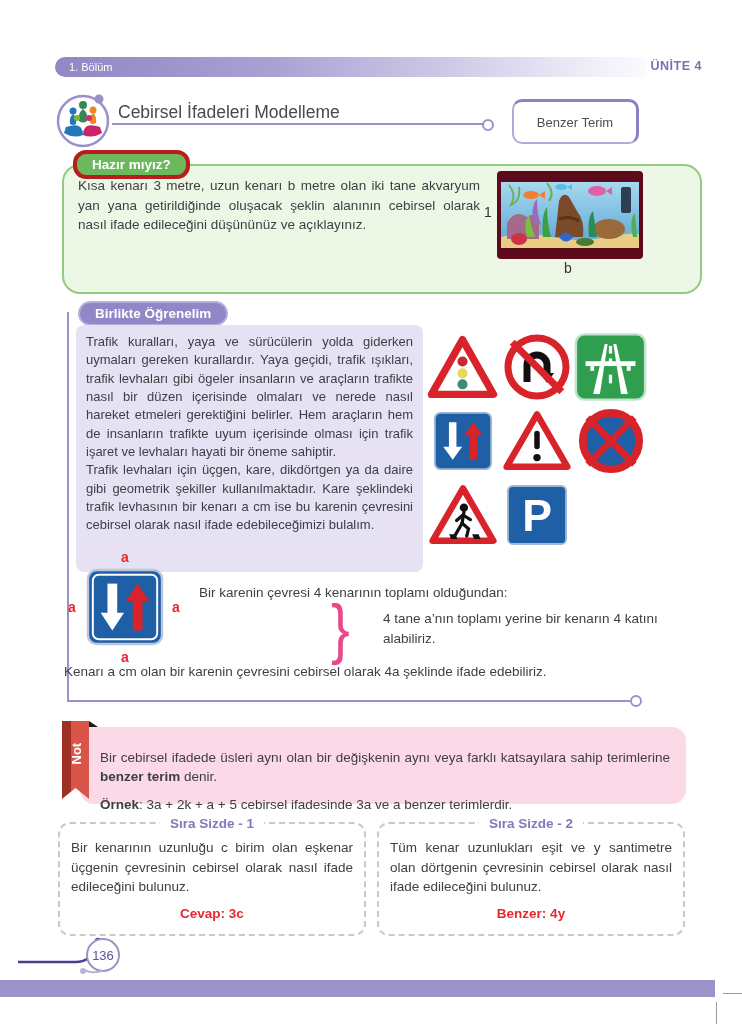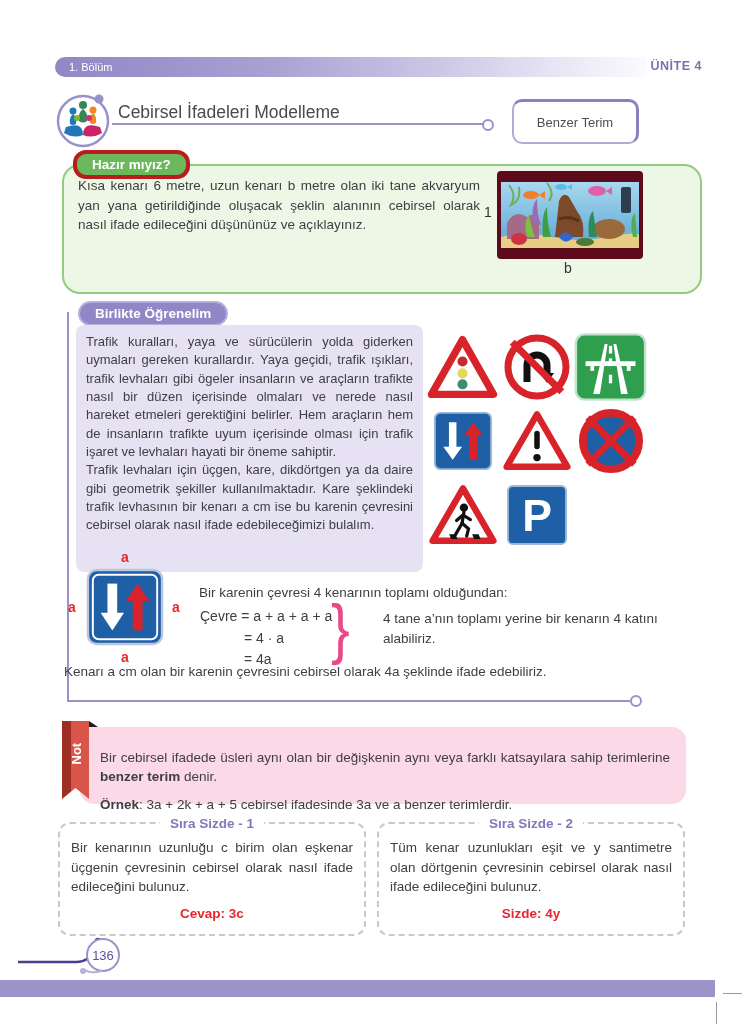--- a/index.html
+++ b/index.html
@@ -93,21 +93,21 @@
     <circle cx="35" cy="28" r="3" fill="#cc3377"></circle>
     <circle cx="23" cy="28" r="3" fill="#77bb33"></circle>
   </svg>
   <div class="abs page-title">Cebirsel İfadeleri Modelleme</div>
   <div class="abs title-line"></div>
   <div class="abs ring" style="left:482px;top:119px;"></div>
   <div class="abs tag-box">Benzer Terim</div>
 
   <div class="abs ready-box"></div>
   <div class="abs pill pill-green">Hazır mıyız?</div>
-  <div class="abs txt ready-txt">Kısa kenarı 6 metre, uzun kenarı b metre olan iki tane akvaryum yan yana getirildiğinde oluşacak şeklin alanının cebirsel olarak nasıl ifade edileceğini düşününüz ve açıklayınız.</div>
+  <div class="abs txt ready-txt">Kısa kenarı 3 metre, uzun kenarı b metre olan iki tane akvaryum yan yana getirildiğinde oluşacak şeklin alanının cebirsel olarak nasıl ifade edileceğini düşününüz ve açıklayınız.</div>
 
   <svg class="abs" style="left:497px;top:171px;" width="146" height="88" viewBox="0 0 146 88">
     <defs>
       <linearGradient id="aqw" x1="0" y1="0" x2="0" y2="1">
         <stop offset="0" stop-color="#a8d8ee"></stop>
           <stop offset="1" stop-color="#5aa6d4"></stop>
       </linearGradient>
     </defs>
     <rect x="0" y="0" width="146" height="88" rx="4" fill="#5c0a1c"></rect>
     <rect x="4" y="11" width="138" height="66" fill="url(#aqw)"></rect>
@@ -248,25 +248,20 @@
         <rect x="48" y="32" width="10" height="32"></rect>
         <path d="M53 16 L41 34 h24 Z"></path>
       </g>
   </svg>
   <span class="abs a-lbl" style="left:121px;top:549px;">a</span>
   <span class="abs a-lbl" style="left:68px;top:599px;">a</span>
   <span class="abs a-lbl" style="left:172px;top:599px;">a</span>
   <span class="abs a-lbl" style="left:121px;top:649px;">a</span>
 
   <div class="abs txt" style="left:199px;top:583px;width:440px;text-align:left;">Bir karenin çevresi 4 kenarının toplamı olduğundan:</div>
-  <div class="abs eq">
-    <div>Çevre = a + a + a + a</div>
-    <div class="ind">= 4 · a</div>
-    <div class="ind">= 4a</div>
-  </div>
   <div class="abs brace">}</div>
   <div class="abs txt" style="left:383px;top:609px;width:276px;text-align:left;">4 tane a’nın toplamı yerine bir kenarın 4 katını alabiliriz.</div>
   <div class="abs txt" style="left:64px;top:662px;width:600px;text-align:left;">Kenarı a cm olan bir karenin çevresini cebirsel olarak 4a şeklinde ifade edebiliriz.</div>
 
   <div class="abs note-box">
     <div class="txt"><span>Bir cebirsel ifadede üsleri aynı olan bir değişkenin aynı veya farklı katsayılara sahip terimlerine </span><b>benzer terim</b><span> denir.</span></div>
     <div class="txt" style="margin-top:9px;text-align:left;"><b>Örnek</b><span>: 3a + 2k + a + 5 cebirsel ifadesinde 3a ve a benzer terimlerdir.</span></div>
   </div>
   <div class="abs fold"></div>
   <div class="abs ribbon">
@@ -274,21 +269,21 @@
     </div>
 
   <div class="abs ex-box" style="left:58px;">
     <div class="ex-title"><b>Sıra Sizde - 1</b></div>
     <div class="ex-body txt">Bir kenarının uzunluğu c birim olan eşkenar üçgenin çevresinin cebirsel olarak nasıl ifade edileceğini bulunuz.</div>
     <div class="ex-ans">Cevap: 3c</div>
   </div>
   <div class="abs ex-box" style="left:377px;">
     <div class="ex-title"><b>Sıra Sizde - 2</b></div>
     <div class="ex-body txt">Tüm kenar uzunlukları eşit ve y santimetre olan dörtgenin çevresinin cebirsel olarak nasıl ifade edileceğini bulunuz.</div>
-    <div class="ex-ans">Sizde: 4y</div>
+    <div class="ex-ans">Benzer: 4y</div>
   </div>
 
   <svg class="abs" style="left:18px;top:928px;" width="380" height="52" viewBox="0 0 380 52">
     <defs>
       <linearGradient id="fadeR" x1="0" x2="1" y1="0" y2="0">
         <stop offset="0" stop-color="#9b93c9"></stop>
           <stop offset="0.55" stop-color="#cdc8e6"></stop>
           <stop offset="1" stop-color="#ffffff" stop-opacity="0"></stop>
       </linearGradient>
     </defs>

